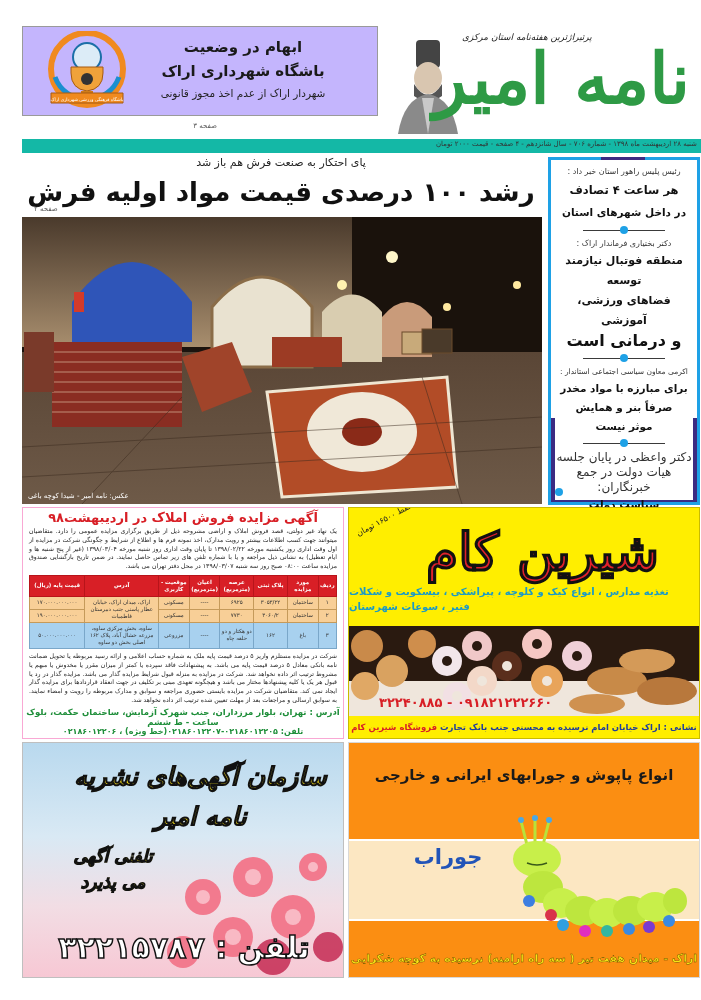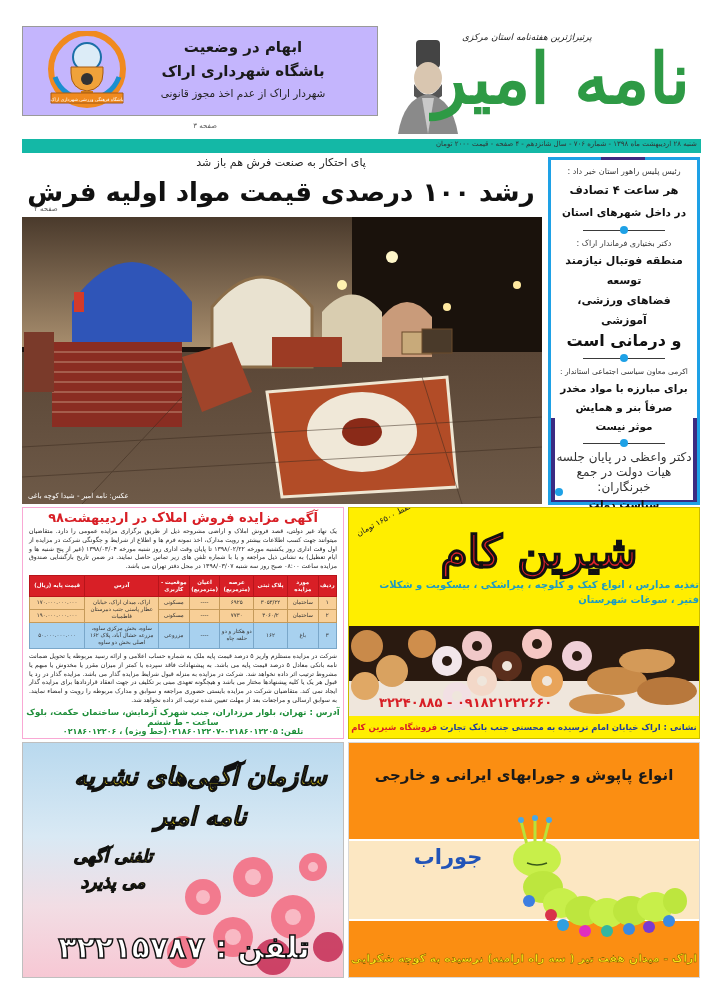--- a/index.html
+++ b/index.html
@@ -52,22 +52,22 @@
   #auction-table td { border: 1px solid #c59a5a; padding: 2px 1px; text-align: center; color: #333; line-height: 7px; }
   #auction-table tr.row-orange td { background: #f8cf97; }
   #auction-table tr.row-blue td { background: #a8d1ef; border-color: #7aa7c9; }
   #auction-terms { font-size: 6.2px; line-height: 8.8px; color: #222; padding: 1px 6px; text-align: justify; }
   #auction-address { text-align: center; font-size: 8.5px; font-weight: bold; color: #1f8e3a; line-height: 10px; margin-top: 1px; }
   #auction-phones { text-align: center; font-size: 8px; font-weight: bold; color: #1f8e3a; line-height: 10px; }
 
   
   #sweets-ad { left: 348px; top: 507px; width: 352px; height: 232px; background: #ffee00; border: 1px solid #c9bb00; overflow: hidden; }
   #sweets-promo { position: absolute; left: 6px; top: 22px; font-size: 8px; color: #222; transform: rotate(-28deg); transform-origin: left top; white-space: nowrap; }
-  #sweets-brand { position: absolute; left: 70px; top: 4px; width: 240px; text-align: center; font-size: 44px; font-weight: bold; line-height: 80px; color: #e0232a; -webkit-text-stroke: 1.5px #111; font-family: "DejaVu Serif", serif; }
-  #sweets-products { position: absolute; left: 0; right: 0; top: 69px; text-align: right; font-size: 10px; font-weight: bold; color: #1c9ac4; line-height: 15px; }
+  #sweets-brand { position: absolute; left: 70px; top: 4px; width: 240px; font-size: 52px; font-weight: bold; line-height: 80px; color: #e0232a; -webkit-text-stroke: 1.5px #111; font-family: "DejaVu Serif", serif; }
+  #sweets-products { position: absolute; left: 0; right: 0; top: 76px; text-align: left; font-size: 10px; font-weight: bold; color: #1c9ac4; line-height: 15px; }
   #sweets-photo { position: absolute; left: 0; right: 0; top: 118px; height: 92px; overflow: hidden; background: #2a1a10; }
   #sweets-phone { position: absolute; left: 30px; bottom: 8px; font-size: 13px; font-weight: bold; color: #d81f26; letter-spacing: 1px; }
   #sweets-address { position: absolute; left: 0; right: 0; bottom: 0; height: 22px; background: #ffee00; text-align: center; font-size: 8.5px; font-weight: bold; color: #1f3d9c; line-height: 22px; }
   #sweets-address .store { color: #d81f26; }
 
   
   #bureau-ad { left: 22px; top: 742px; width: 322px; height: 236px; overflow: hidden; border: 1px solid #bfbfbf; background: linear-gradient(180deg, #b9d9ee 0%, #d9e9f4 40%, #f2dde4 70%, #f7c8d4 100%); }
   #bureau-title { position: absolute; left: 0; right: 0; top: 14px; text-align: center; font-size: 25px; font-weight: bold; color: #f8e11a; -webkit-text-stroke: 1.2px #111; line-height: 40px; font-family: "DejaVu Serif", serif; font-style: italic; margin-left: 35px; }
   #bureau-sub { position: absolute; left: 10px; top: 100px; width: 160px; text-align: center; font-size: 17px; font-weight: bold; color: #f8e11a; -webkit-text-stroke: 1px #111; line-height: 26px; font-family: "DejaVu Serif", serif; font-style: italic; }
   #bureau-phone { position: absolute; left: 6px; top: 180px; width: 310px; text-align: center; font-size: 30px; font-weight: bold; color: #ffffff; -webkit-text-stroke: 1.5px #111; line-height: 50px; letter-spacing: 2px; }

